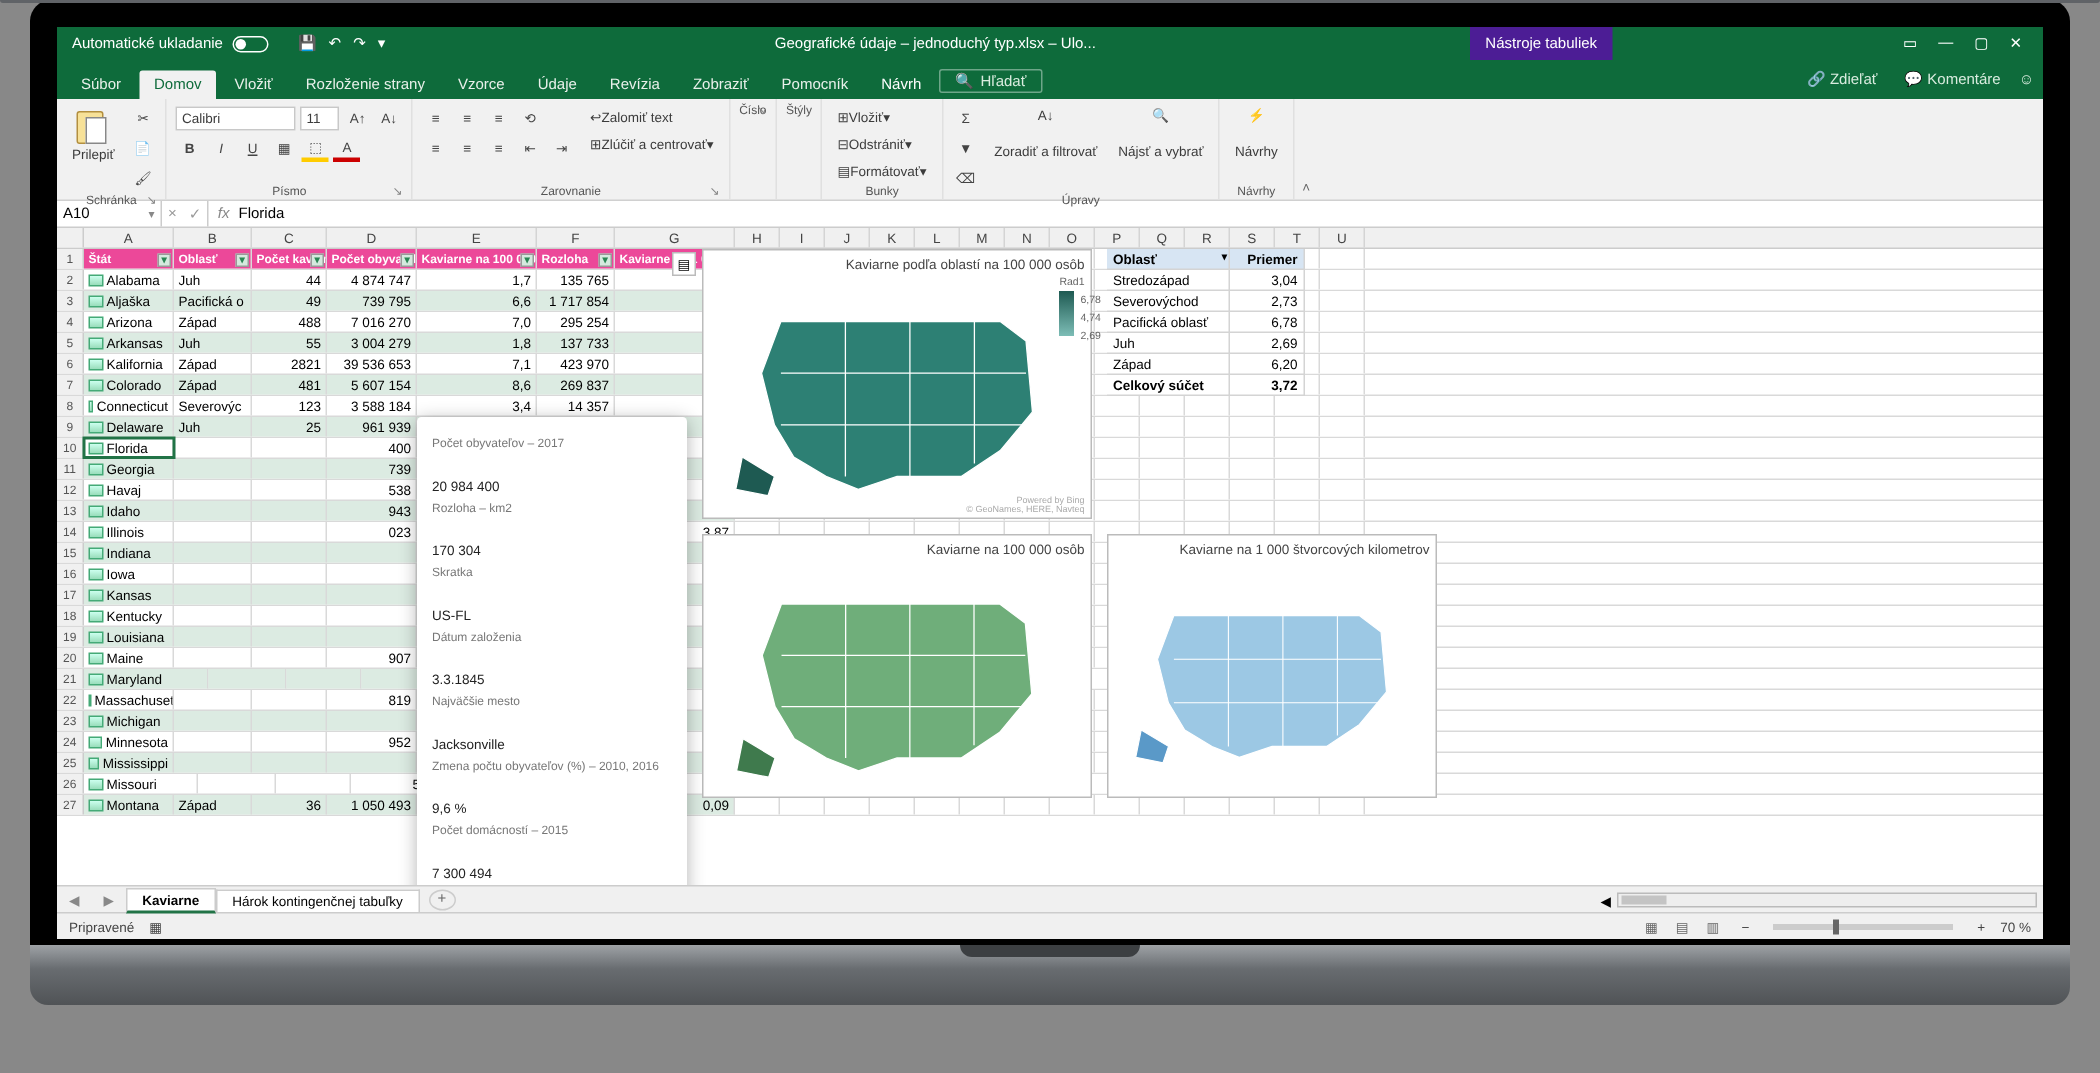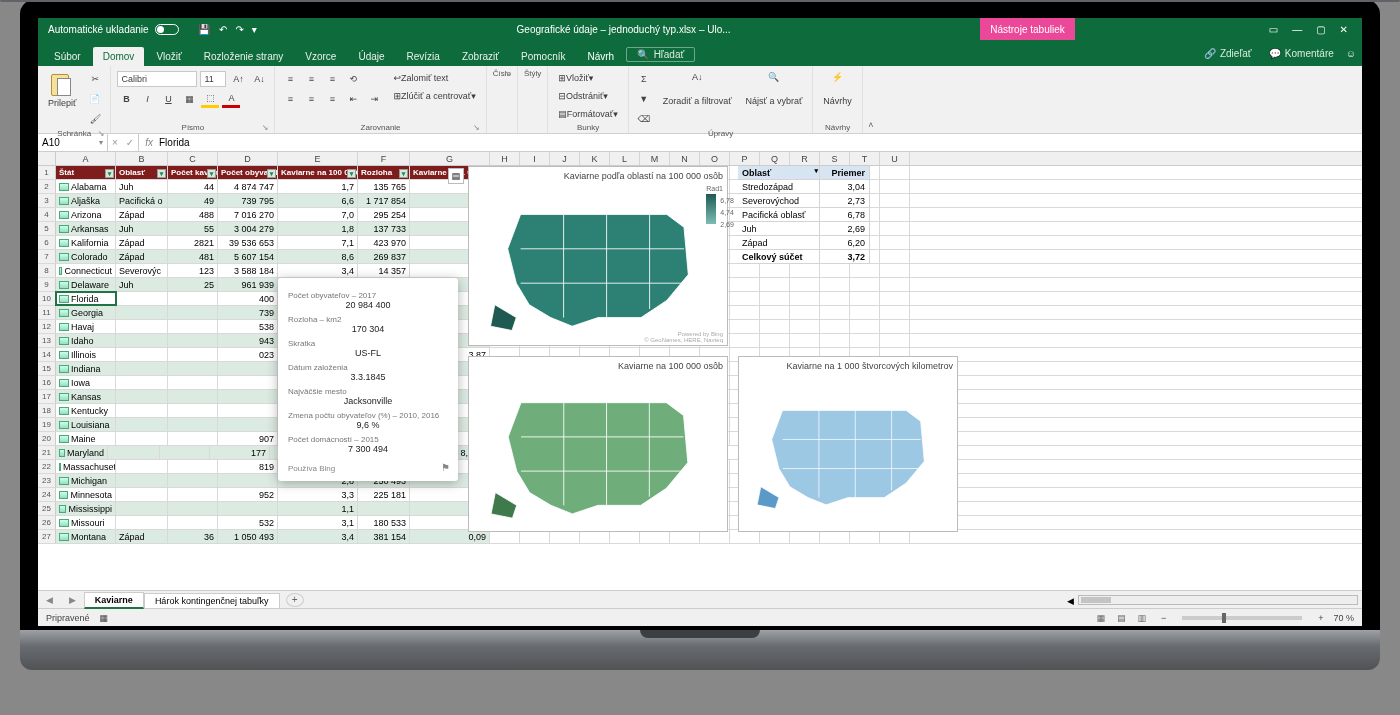--- a/index.html
+++ b/index.html
@@ -50,21 +50,21 @@
   display: flex;
   align-items: center;
   font-size: 10px;
 }
 .titlebar .auto { display:flex; align-items:center; gap:6px; padding:0 10px;}
 .titlebar .toggle { width:24px; height:11px; border:1px solid #fff; border-radius:6px; position:relative;}
 .titlebar .toggle::after { content:""; width:7px; height:7px; background:#fff; border-radius:50%; position:absolute; top:1px; left:1px;}
 .titlebar .qat { display:flex; gap:8px; padding:0 10px; align-items:center;}
 .titlebar .qat span { color:#fff; }
 .titlebar .filename { flex:1; text-align:center;}
-.titlebar .nastroje { background:#ec4899; padding:4px 10px; height:100%; display:flex; align-items:center;}
+.titlebar .nastroje { background:#4c1d95; padding:4px 10px; height:100%; display:flex; align-items:center;}
 .titlebar .wincontrols { display:flex; gap:14px; padding:0 14px;}
 .titlebar .wincontrols span { cursor:pointer;}
 
 
 .menubar {
   background: #0e6b3b;
   display: flex;
   align-items: flex-end;
   height: 26px;
   padding: 0 6px;
@@ -119,33 +119,33 @@
 
 .grid-wrap{ flex:1; display:flex; overflow:hidden; position:relative;}
 .grid { flex:1; overflow:hidden; position:relative;}
 .coltabs{ display:flex; height:14px; background:#f0f0f0; border-bottom:1px solid #ccc;}
 .coltabs .corner{ width:18px; border-right:1px solid #ccc; background:#f0f0f0;}
 .coltabs .c{ border-right:1px solid #d4d4d4; text-align:center; font-size:9px; color:#444; display:flex; align-items:center; justify-content:center;}
 .rows{ height: calc(100% - 14px); overflow:hidden; position:relative;}
 .r{ display:flex; height:14px; border-bottom:1px solid #d9d9d9;}
 .rn{ width:18px; border-right:1px solid #ccc; background:#f0f0f0; font-size:8px; color:#555; display:flex; align-items:center; justify-content:center;}
 .cell{ border-right:1px solid #d9d9d9; padding:0 3px; font-size:9px; overflow:hidden; white-space:nowrap; display:flex; align-items:center;}
-.hdrrow .cell{ background:#7f1d1d; color:#fff; font-weight:bold; position:relative; font-size:8px; line-height:1;}
+.hdrrow .cell{ background:#ec4899; color:#fff; font-weight:bold; position:relative; font-size:8px; line-height:1;}
 .hdrrow .cell .filter{ position:absolute; right:1px; bottom:1px; width:9px; height:9px; background:#d5e9de; color:#2a8654; font-size:7px; display:flex; align-items:center; justify-content:center; border:1px solid #999;}
 .zebra .cell{ background:#dcebe2;}
 .cell.num{ justify-content:flex-end;}
 .cell .stateico{ display:inline-block; width:10px; height:8px; border:1px solid #4a7; margin-right:2px; background:linear-gradient(#cfe,#9db);}
 
 
 .selcell{ outline:2px solid #217346; outline-offset:-1px; z-index:3; position:relative;}
 
 
 .datacard{ position:absolute; left:240px; top:126px; width:180px; background:#fff; box-shadow:0 2px 12px rgba(0,0,0,.3); border-radius:3px; padding:8px 10px; font-size:9px; color:#333; z-index:20;}
 .datacard .k{ color:#777; font-size:8px; margin-top:5px;}
-.datacard .v{ color:#222; font-size:9px; margin-top:0;text-align:center;}
+.datacard .v{ color:#222; font-size:9px; margin-top:19px;}
 .datacard .bing{ color:#888; font-size:8px; margin-top:10px;}
 .datacard .flag{ position:absolute; right:8px; bottom:8px; font-size:10px; color:#888;}
 
 
 .ins-data{ position:absolute; left:410px; top:16px; width:16px; height:16px; border:1px solid #bbb; background:#fff; display:flex; align-items:center; justify-content:center; font-size:9px; z-index:5;}
 
 
 .charts{ position:absolute; left:430px; top:14px; right:2px; bottom:2px;}
 .chart{ position:absolute; background:#fff; border:1px solid #bbb;}
 .map1{ left:0; top:0; width:260px; height:180px;}
@@ -862,21 +862,21 @@
                 <div class="cell" style="width:30px;background:#fff"></div>
                 <div class="cell" style="width:30px;background:#fff"></div>
                 <div class="cell" style="width:30px;background:#fff"></div>
                 <div class="cell" style="width:30px;background:#fff"></div>
                 <div class="cell" style="width:30px;background:#fff"></div>
                 <div class="cell" style="width:30px;background:#fff"></div>
                 <div class="cell" style="width:30px;background:#fff"></div>
               </div>
               <div class="r zebra">
                 <div class="rn">21</div>
-                <div class="cell" style="width:52px"><span class="stateico"></span>Maryland</div>
+                <div class="cell" style="width:83px"><span class="stateico"></span>Maryland</div>
                 <div class="cell" style="width:52px"></div>
                 <div class="cell num" style="width:50px"></div>
                 <div class="cell num" style="width:60px">177</div>
                 <div class="cell num" style="width:80px">4,2</div>
                 <div class="cell num" style="width:52px">22 131</div>
                 <div class="cell num" style="width:80px">8,00</div>
                 <div class="cell" style="width:30px;background:#fff"></div>
                 <div class="cell" style="width:30px;background:#fff"></div>
                 <div class="cell" style="width:30px;background:#fff"></div>
                 <div class="cell" style="width:30px;background:#fff"></div>
@@ -982,21 +982,21 @@
                 <div class="cell" style="width:30px;background:#fff"></div>
                 <div class="cell" style="width:30px;background:#fff"></div>
                 <div class="cell" style="width:30px;background:#fff"></div>
                 <div class="cell" style="width:30px;background:#fff"></div>
                 <div class="cell" style="width:30px;background:#fff"></div>
                 <div class="cell" style="width:30px;background:#fff"></div>
                 <div class="cell" style="width:30px;background:#fff"></div>
               </div>
               <div class="r">
                 <div class="rn">26</div>
-                <div class="cell" style="width:60px"><span class="stateico"></span>Missouri</div>
+                <div class="cell" style="width:76px"><span class="stateico"></span>Missouri</div>
                 <div class="cell" style="width:52px"></div>
                 <div class="cell num" style="width:50px"></div>
                 <div class="cell num" style="width:60px">532</div>
                 <div class="cell num" style="width:80px">3,1</div>
                 <div class="cell num" style="width:52px">180 533</div>
                 <div class="cell num" style="width:80px">1,04</div>
                 <div class="cell" style="width:30px;background:#fff"></div>
                 <div class="cell" style="width:30px;background:#fff"></div>
                 <div class="cell" style="width:30px;background:#fff"></div>
                 <div class="cell" style="width:30px;background:#fff"></div>

